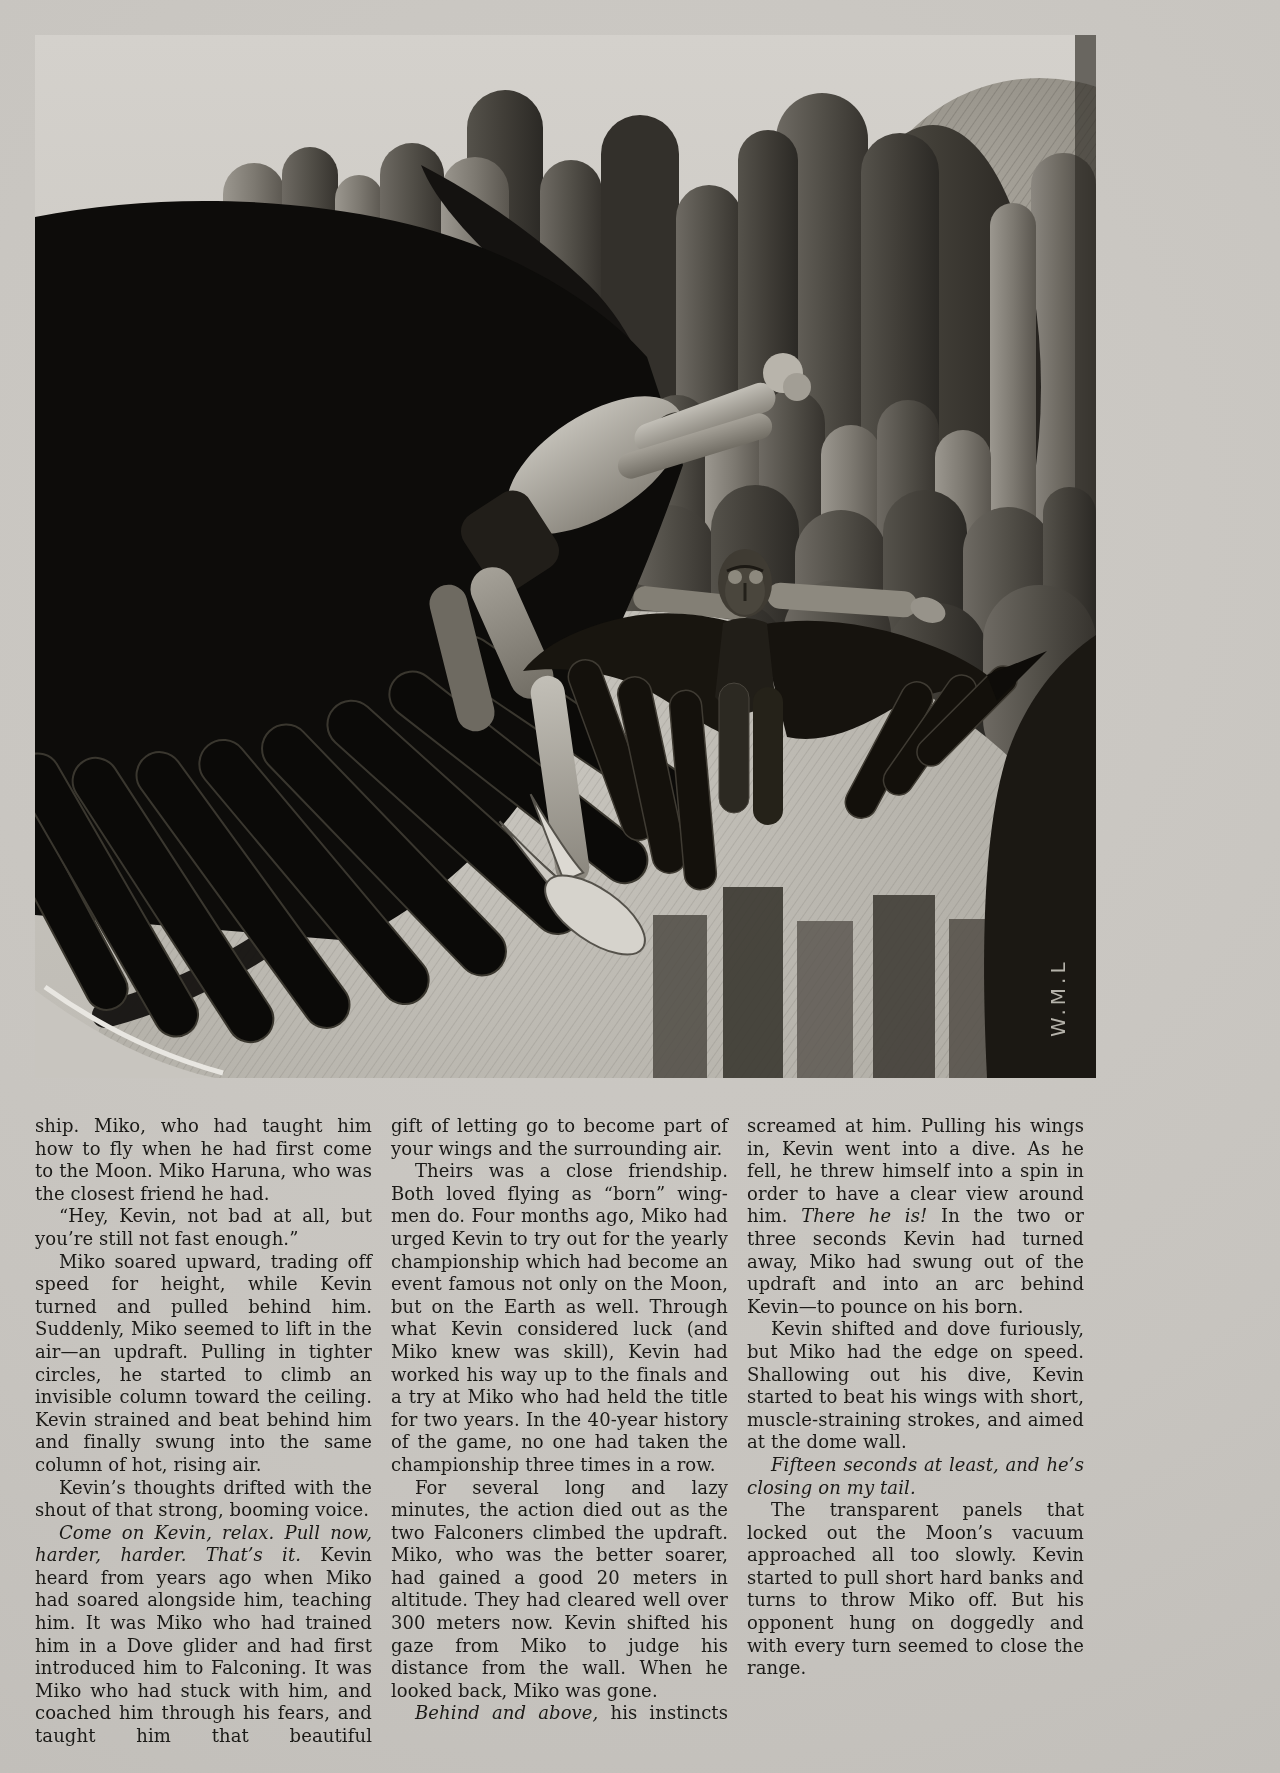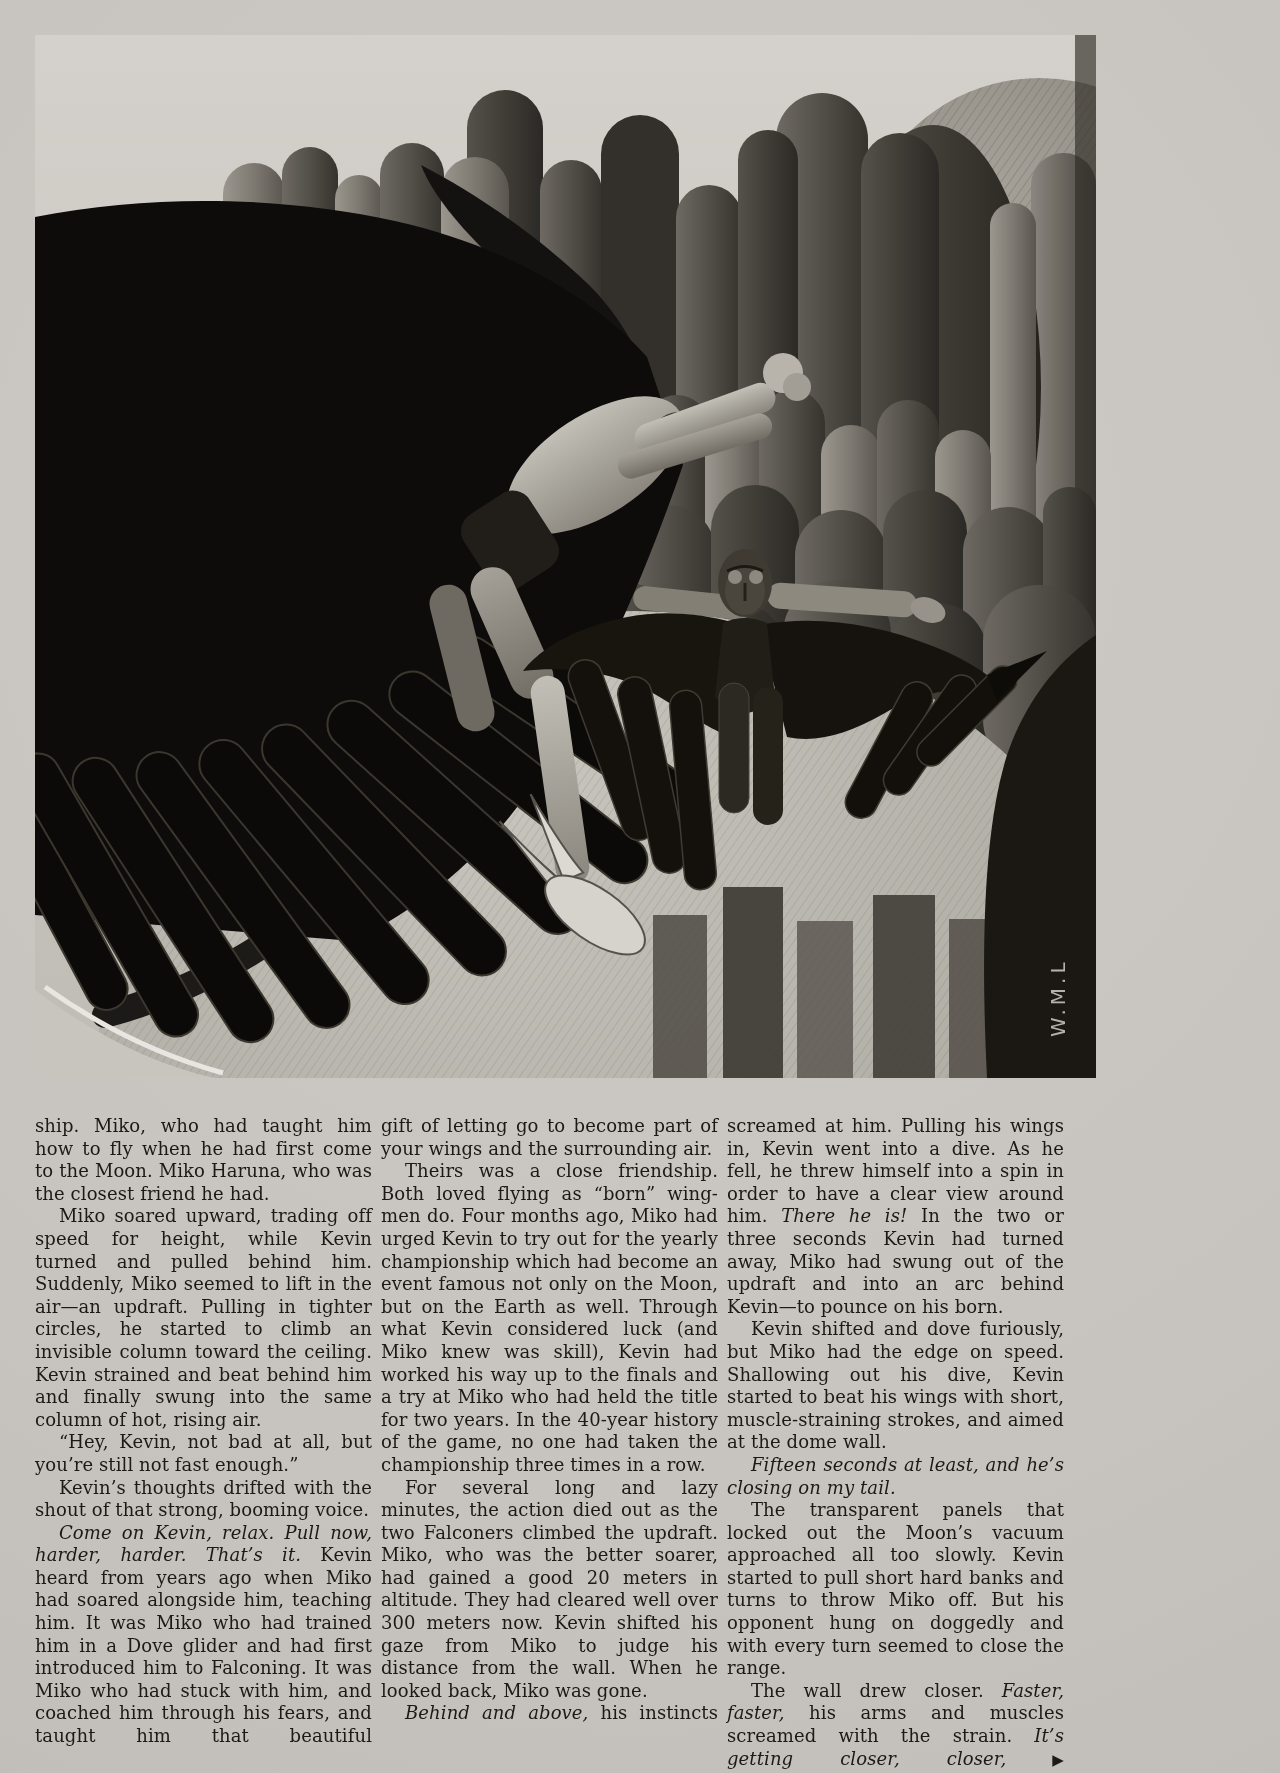--- a/index.html
+++ b/index.html
@@ -10,21 +10,21 @@
     background:#c9c6c1;
     background-image:radial-gradient(circle at 50% 30%, #cecbc6 0%, #c7c4bf 70%, #c2bfba 100%);
     overflow:hidden;
   }
   .illustration{
     position:absolute;left:35px;top:35px;width:1061px;height:1043px;margin:0;
   }
   .illustration svg{display:block;width:100%;height:100%;}
   .article{
     position:absolute;left:35px;top:1115px;width:1045px;height:600px;
-    display:flex;gap:9px;
+    display:flex;gap:19px;
     color:#1b1a17;
   }
   .col{width:337px;flex:0 0 337px;}
   .col p{
     margin:0;
     font-size:18px;line-height:22.6px;
     text-align:justify;
     letter-spacing:.1px;
   }
   .col p.ind{text-indent:24px;}
@@ -236,37 +236,36 @@
         <path d="M 710,548 L 710,566" stroke="#23201a" fill="none" stroke-width="3"></path>
       </g>
 
       <text x="1030" y="1002" transform="rotate(-90 1030 1002)" fill="#b5b2aa" font-family="DejaVu Sans, sans-serif" font-size="20" letter-spacing="4">W.M.L</text>
     </svg>
   </figure>
 
   <main class="article">
     <section class="col">
         <p class=""><span>ship. Miko, who had taught him how to fly when he had first come to the Moon. Miko Haruna, who was the closest friend he had.</span></p>
+        <p class="ind"><span>“Hey, Kevin, not bad at all, but you’re still not fast enough.”</span></p>
         <p class="ind"><span>Miko soared upward, trading off speed for height, while Kevin turned and pulled behind him. Suddenly, Miko seemed to lift in the air—an updraft. Pulling in tighter circles, he started to climb an invisible column toward the ceiling. Kevin strained and beat behind him and finally swung into the same column of hot, rising air.</span></p>
-        <p class="ind"><span>“Hey, Kevin, not bad at all, but you’re still not fast enough.”</span></p>
         <p class="ind"><span>Kevin’s thoughts drifted with the shout of that strong, booming voice.</span></p>
         <p class="ind jl"><em>Come on Kevin, relax. Pull now, harder, harder. That’s it.</em><span> Kevin heard from years ago when Miko had soared alongside him, teaching him. It was Miko who had trained him in a Dove glider and had first introduced him to Falconing. It was Miko who had stuck with him, and coached him through his fears, and taught him that beautiful</span></p>
       </section>
     <section class="col">
         <p class=""><span>gift of letting go to become part of your wings and the surrounding air.</span></p>
         <p class="ind"><span>Theirs was a close friendship. Both loved flying as “born” wing-men do. Four months ago, Miko had urged Kevin to try out for the yearly championship which had become an event famous not only on the Moon, but on the Earth as well. Through what Kevin considered luck (and Miko knew was skill), Kevin had worked his way up to the finals and a try at Miko who had held the title for two years. In the 40-year history of the game, no one had taken the championship three times in a row.</span></p>
         <p class="ind"><span>For several long and lazy minutes, the action died out as the two Falconers climbed the updraft. Miko, who was the better soarer, had gained a good 20 meters in altitude. They had cleared well over 300 meters now. Kevin shifted his gaze from Miko to judge his distance from the wall. When he looked back, Miko was gone.</span></p>
         <p class="ind jl"><em>Behind and above,</em><span> his instincts</span></p>
       </section>
     <section class="col">
         <p class=""><span>screamed at him. Pulling his wings in, Kevin went into a dive. As he fell, he threw himself into a spin in order to have a clear view around him. </span><em>There he is!</em><span> In the two or three seconds Kevin had turned away, Miko had swung out of the updraft and into an arc behind Kevin—to pounce on his born.</span></p>
         <p class="ind"><span>Kevin shifted and dove furiously, but Miko had the edge on speed. Shallowing out his dive, Kevin started to beat his wings with short, muscle-straining strokes, and aimed at the dome wall.</span></p>
         <p class="ind"><em>Fifteen seconds at least, and he’s closing on my tail.</em></p>
         <p class="ind"><span>The transparent panels that locked out the Moon’s vacuum approached all too slowly. Kevin started to pull short hard banks and turns to throw Miko off. But his opponent hung on doggedly and with every turn seemed to close the range.</span></p>
-        <p class="ind jl"><span>The wall drew closer. </span><em>Faster, faster,</em><span> his arms and muscles screamed with the strain. </span><em>It’s getting closer, closer,</em><span class="arrow"> ▶</span></p>
       </section>
   </main>
 
   <footer class="footer">
     <div class="footer-center">
       <span>BOYS’ LIFE</span><span class="fleur">⚜</span><span>SEPTEMBER 1978</span>
     </div>
     <span class="watermark">Copyrighted material</span>
     <span class="page-number">33</span>
   </footer>

